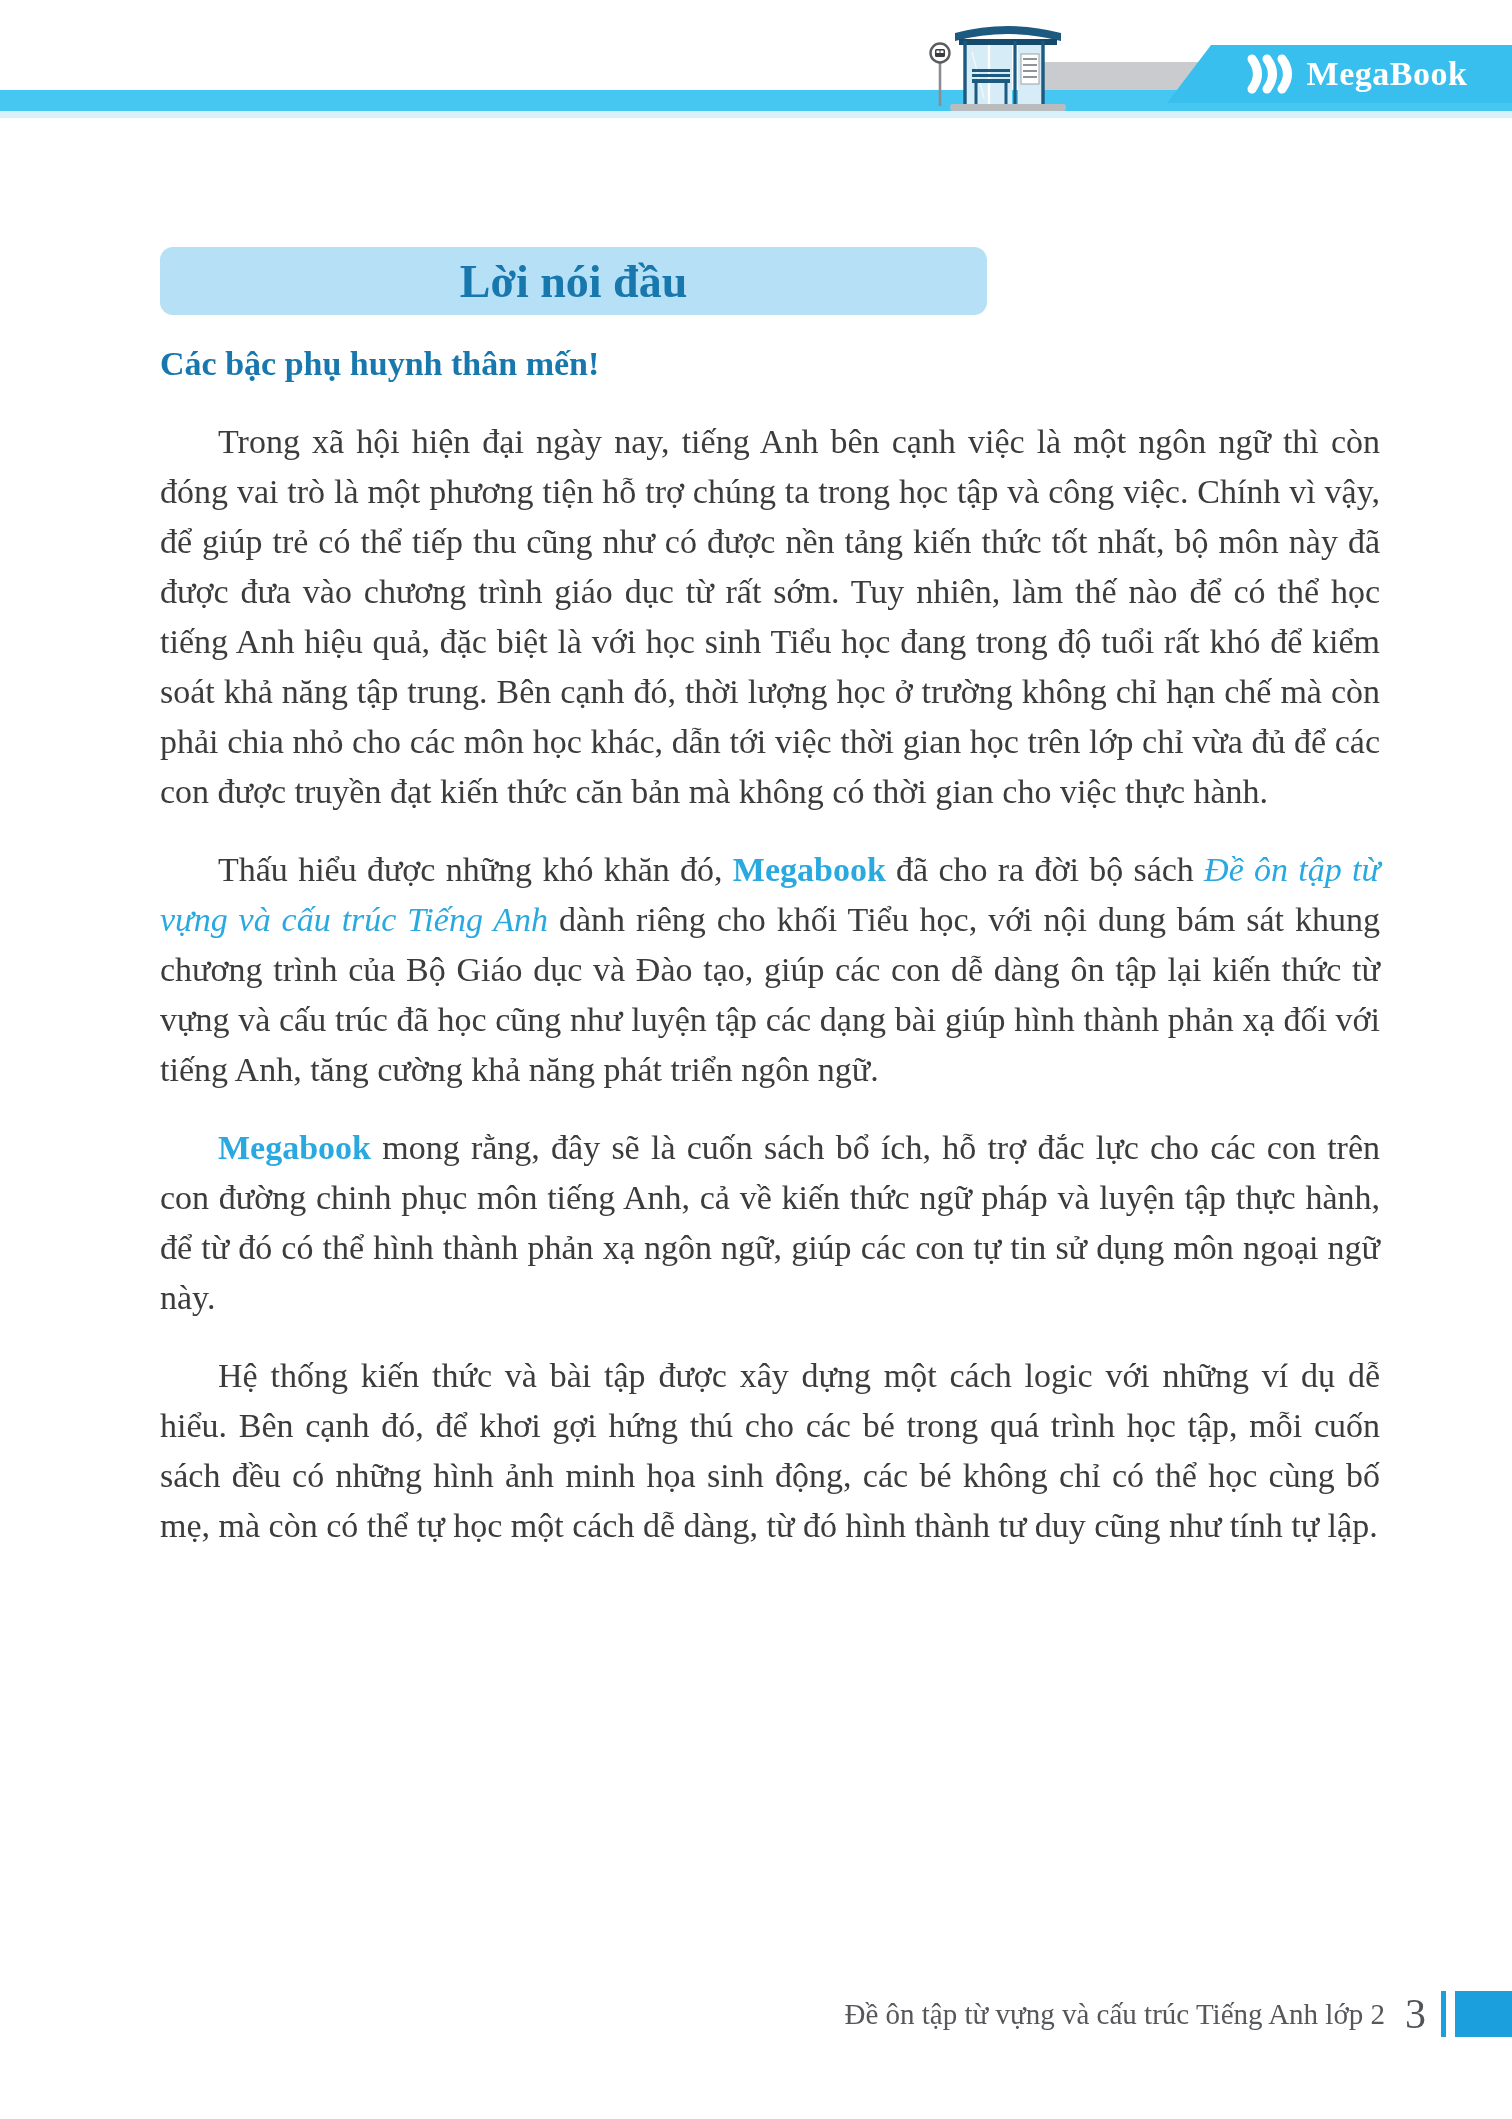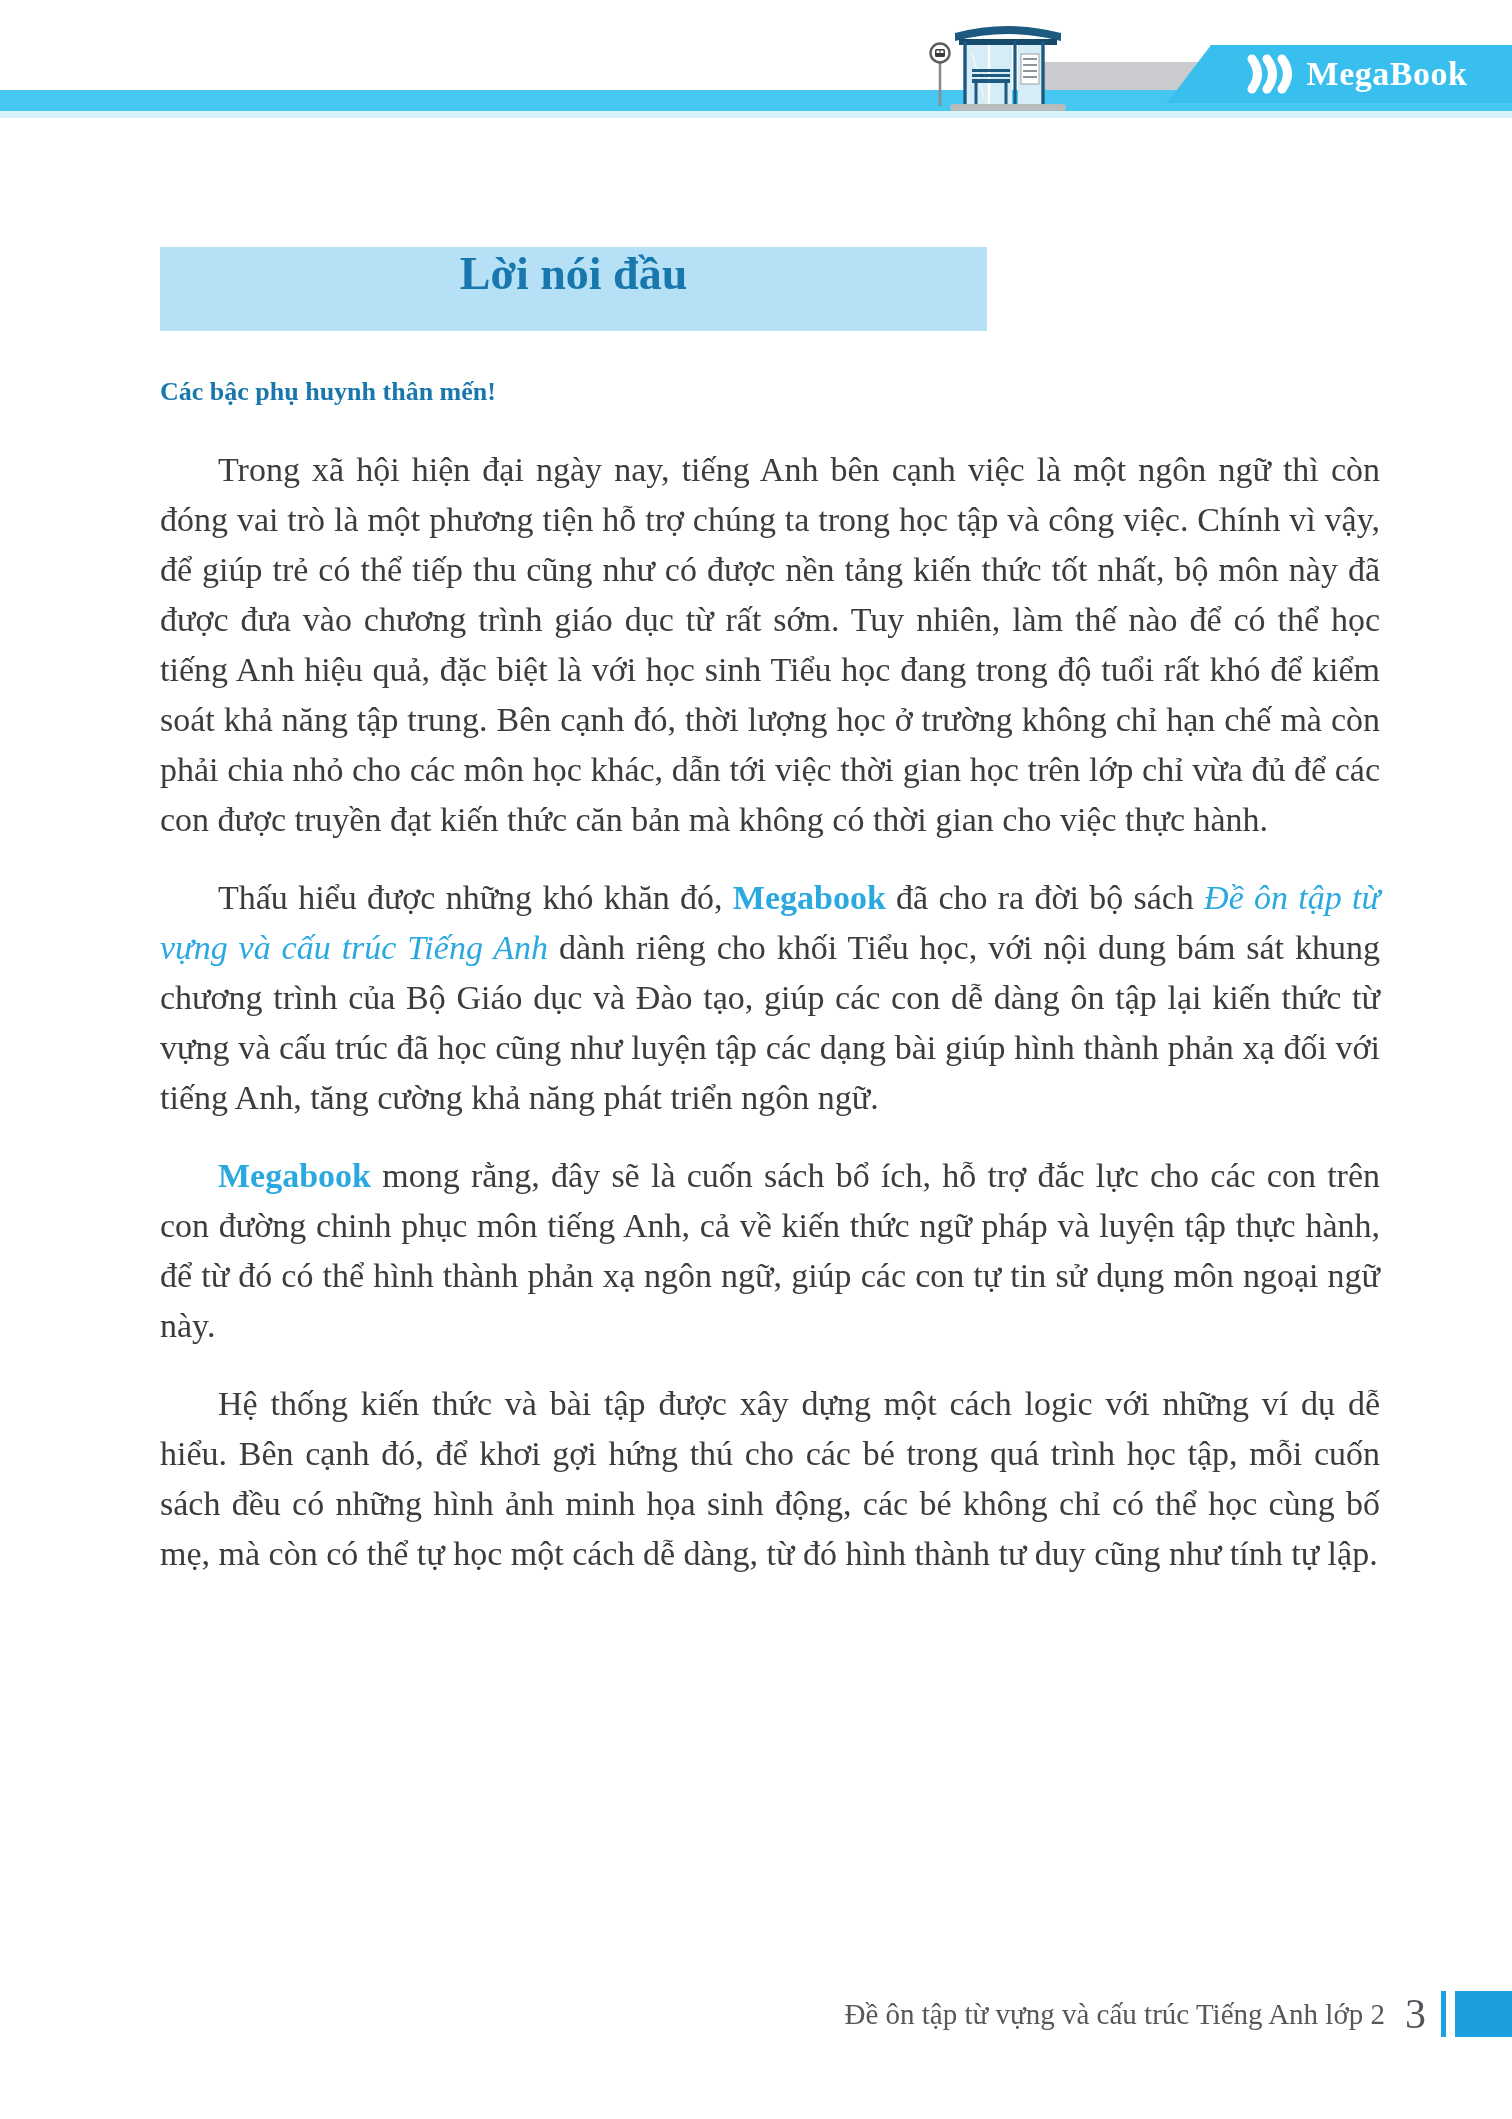--- a/index.html
+++ b/index.html
@@ -35,36 +35,36 @@
   .brand{display:flex;align-items:center;gap:10px;}
   .brand-text{
     color:#ffffff;font-size:34px;font-weight:bold;letter-spacing:0.5px;
   }
   .busstop{
     position:absolute;left:922px;top:12px;width:172px;height:102px;
   }
 
   
   .banner{
-    position:absolute;left:160px;top:247px;width:827px;height:84px;
+    position:absolute;left:160px;top:247px;width:827px;height:68px;
     background:#b5e0f6;
-    display:flex;align-items:flex-start;justify-content:center;
+    display:flex;align-items:center;justify-content:center;border-radius:13px;
   }
   .banner-title{
     color:#1878ad;font-size:46px;font-weight:bold;
   }
 
   
   .content{
     position:absolute;left:160px;top:315px;width:1232px;
     color:#3c3c3c;font-size:34px;line-height:50px;
   }
   .greeting{
-    margin-top:52px;
-    color:#1878ad;font-size:26px;font-weight:bold;
+    margin-top:24px;
+    color:#1878ad;font-size:34px;font-weight:bold;
   }
   .content p{
     margin:28px 12px 0 0;
     text-align:justify;
     text-indent:58px;
   }
   .brand-inline{color:#29a9e0;font-weight:bold;}
   .book-title-inline{color:#29a9e0;font-style:italic;}
 
   

